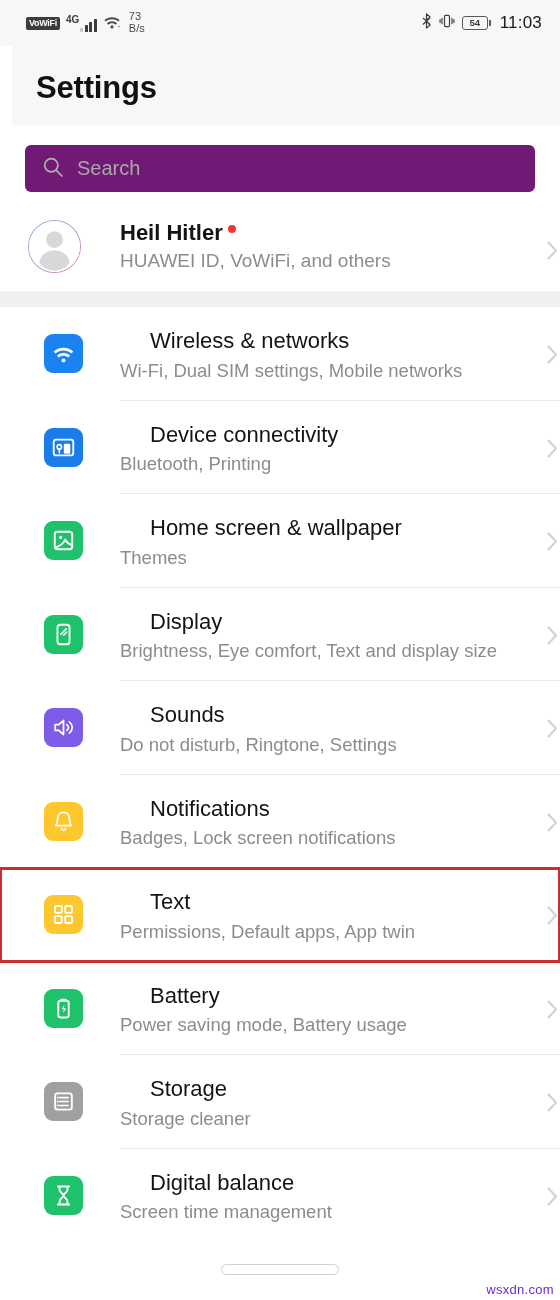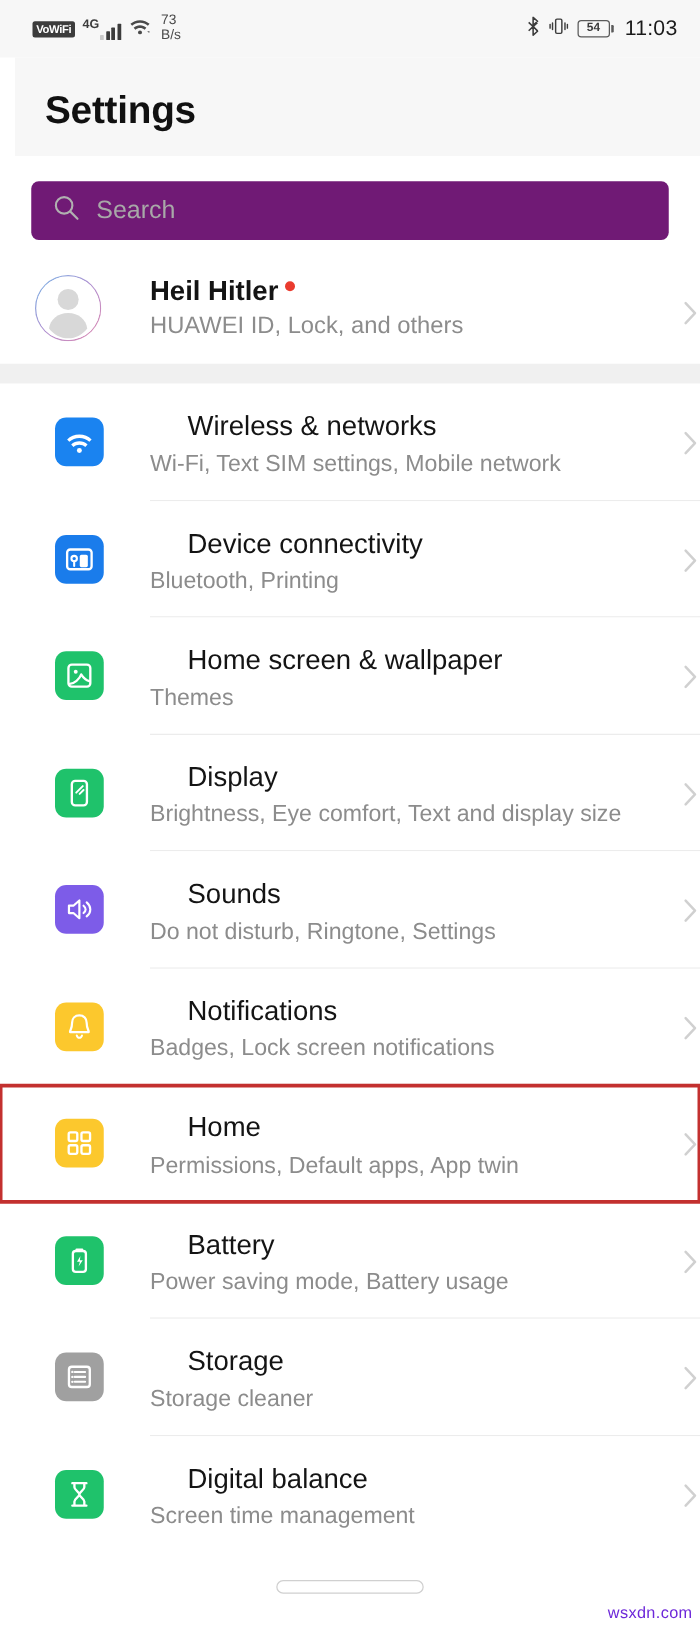--- a/index.html
+++ b/index.html
@@ -413,21 +413,21 @@
     <svg viewBox="0 0 52 52">
       <rect width="52" height="52" fill="#ffffff"></rect>
       <circle cx="26" cy="19" r="8.6" fill="#d8d8d8"></circle>
       <path d="M26 30c-8.6 0-14.6 5.4-15.6 12.6 3.9 5 9.2 8 15.6 8s11.7-3 15.6-8C40.6 35.4 34.6 30 26 30z" fill="#d8d8d8"></path>
     </svg>
   </div>
   <div class="account-text">
     <div>
       <span class="account-name">Heil Hitler</span><span class="red-dot"></span>
     </div>
-    <div class="account-sub">HUAWEI ID, Lock, and others</div>
+    <div class="account-sub">HUAWEI ID, VoWiFi, and others</div>
   </div>
   <div class="acct-chevron">
     <svg class="chev" viewBox="0 0 11 19">
         <path d="M1.5 1.5L9 9.5 1.5 17.5" stroke="#303030" stroke-width="2" fill="none" stroke-linecap="round" stroke-linejoin="round"></path>
       </svg>
   </div>
 </div>
 
 <div class="band"></div>
 
@@ -436,21 +436,21 @@
   <div class="row">
     <div class="row-icon" style="background:#1a83f0">
       <svg width="25" height="25" viewBox="0 0 24 24">
         <path d="M12 6.4c3.7 0 7 1.4 9.4 3.7l-1.7 1.8C17.6 10 14.9 9 12 9s-5.6 1-7.7 2.9L2.6 10.1C5 7.8 8.3 6.4 12 6.4z" fill="#ffffff"></path>
         <path d="M12 11.6c2.4 0 4.6.9 6.3 2.4l-1.8 1.9c-1.2-1.1-2.8-1.7-4.5-1.7s-3.3.6-4.5 1.7l-1.8-1.9c1.7-1.5 3.9-2.4 6.3-2.4z" fill="#ffffff"></path>
         <circle cx="12" cy="18.6" r="1.9" fill="#ffffff"></circle>
       </svg>
     </div>
     <div class="row-text">
       <div class="row-title">Wireless &amp; networks</div>
-      <div class="row-sub">Wi-Fi, Text SIM settings, Mobile network</div>
+      <div class="row-sub">Wi-Fi, Dual SIM settings, Mobile networks</div>
     </div>
     <div class="row-chevron">
       <svg class="chev" viewBox="0 0 11 19">
           <path d="M1.5 1.5L9 9.5 1.5 17.5" stroke="#303030" stroke-width="2" fill="none" stroke-linecap="round" stroke-linejoin="round"></path>
         </svg>
     </div>
     <div class="row-sep"></div>
   </div>
 
   <div class="row">
@@ -554,21 +554,21 @@
   <div class="row highlighted" style="outline-color: rgb(195, 48, 47);">
     <div class="row-icon" style="background:#fcc82d">
       <svg width="25" height="25" viewBox="0 0 24 24">
         <rect x="3.8" y="3.8" width="6.6" height="6.6" rx="1.3" stroke="#ffffff" stroke-width="1.8" fill="none"></rect>
         <rect x="13.6" y="3.8" width="6.6" height="6.6" rx="1.3" stroke="#ffffff" stroke-width="1.8" fill="none"></rect>
         <rect x="3.8" y="13.6" width="6.6" height="6.6" rx="1.3" stroke="#ffffff" stroke-width="1.8" fill="none"></rect>
         <rect x="13.6" y="13.6" width="6.6" height="6.6" rx="1.3" stroke="#ffffff" stroke-width="1.8" fill="none"></rect>
       </svg>
     </div>
     <div class="row-text">
-      <div class="row-title">Home</div>
+      <div class="row-title">Text</div>
       <div class="row-sub">Permissions, Default apps, App twin</div>
     </div>
     <div class="row-chevron">
       <svg class="chev" viewBox="0 0 11 19">
           <path d="M1.5 1.5L9 9.5 1.5 17.5" stroke="#303030" stroke-width="2" fill="none" stroke-linecap="round" stroke-linejoin="round"></path>
         </svg>
     </div>
   </div>
 
   <div class="row">

